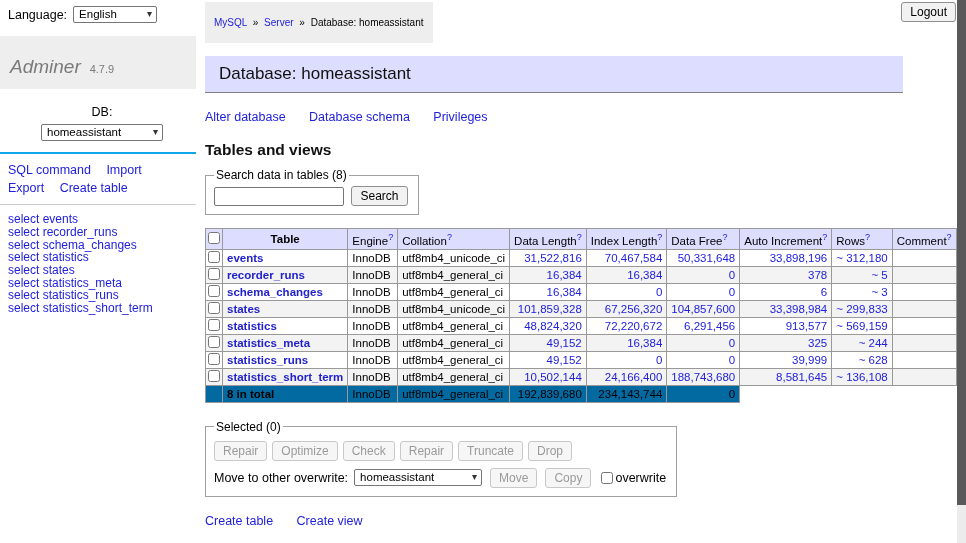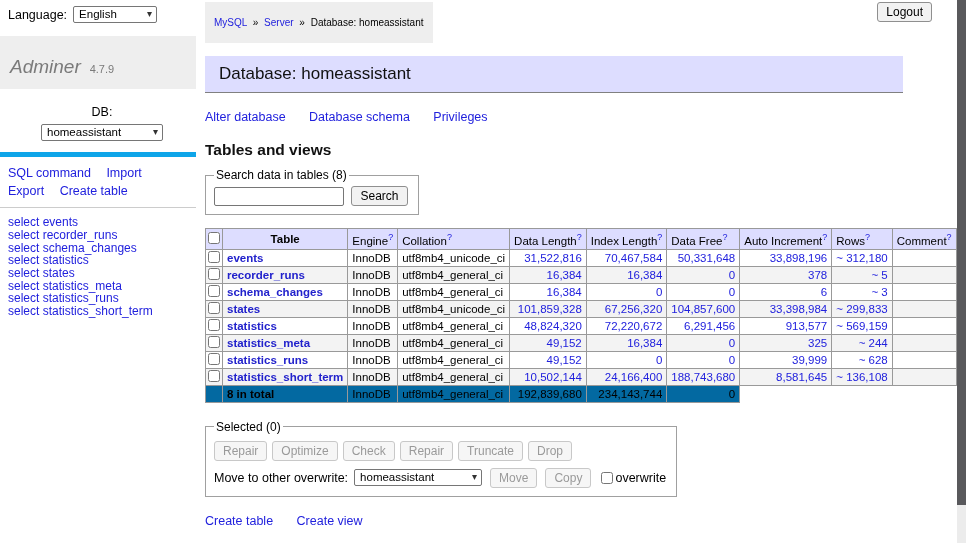--- a/index.html
+++ b/index.html
@@ -6,21 +6,21 @@
   html,body { width:966px; height:543px; overflow:hidden; background:#fff;
     font-family:"Liberation Sans", sans-serif; color:#000; }
 
   
   .sidebar { position:absolute; left:0; top:0; width:196px; height:543px; background:#fff; }
   .lang-row { margin:6px 0 0 8px; font-size:12.5px; display:flex; align-items:center; gap:6px; }
   h1.app-title { margin-top:13px; background:#eee; padding:8px 10px; font-weight:normal; }
   .app-name { font-style:italic; font-size:19px; color:#7a7a7a; }
   .app-version { font-size:11px; color:#7a7a7a; }
   .db-row { margin:16px 0 0 8px; font-size:12.5px; display:flex; align-items:center; gap:5px;flex-direction:column; }
-  .quick-links { margin-top:11px; padding:7px 8px; border-top:5px solid #0ea5e9; border-bottom:1px solid #ccc;
+  .quick-links { margin-top:11px; padding:7px 8px; border-top:2px solid #0ea5e9; border-bottom:1px solid #ccc;
     font-size:12.5px; line-height:1.45; }
   .quick-links a { margin-right:12px; }
   .table-links { padding:8px 8px 0; font-size:12px; }
   .table-links a { display:block; line-height:12.7px; }
 
   
   a { color:#2121dd; text-decoration:none; cursor:pointer; }
 
   
   .select { display:inline-block; position:relative; background:#fff; border:1px solid #767676;
@@ -35,21 +35,21 @@
     background:#f2f2f2; border:1px solid #8f8f8f; border-radius:3px; color:#000; cursor:pointer; }
   .btn:disabled { color:#9a9a9a; background:#f6f6f6; border-color:#c8c8c8; }
   input[type=text] { border:1px solid #767676; border-radius:2px; height:19px; font-size:12px; padding:0 3px; }
   input[type=checkbox] { width:12px; height:12px; margin:0; }
 
   
   .main { position:absolute; left:205px; top:0; width:751px; }
   .top-row { margin-top:2px; display:flex; justify-content:space-between; align-items:flex-start; }
   .crumb-bar { display:inline-block; background:#eee; padding:15px 9px; font-size:10px; }
   .crumb-sep { color:#000; margin:0 3px; }
-  .logout-btn { margin-right:24px; }
+  .logout-btn { margin-right:0; }
   h2.page-title { margin-top:13px; width:698px; background:#ddf; border-bottom:1px solid #808080;
     font-weight:normal; font-size:17px; padding:8px 0 8px 14px; color:#111; }
   .links-row { margin-top:17px; font-size:12.5px; }
   .links-row a { margin-right:20px; }
   h3.section { margin-top:17px; font-size:15.5px; font-weight:bold; color:#111; }
 
   fieldset { border:1px solid #a0a0a0; width:-moz-fit-content; width:fit-content; margin-top:9px;
     padding:4px 10px 8px 8px; font-size:12.5px; }
   legend { font-size:12px; padding:0 2px; }
   .search-fs input[type=text] { width:130px; vertical-align:middle; }

